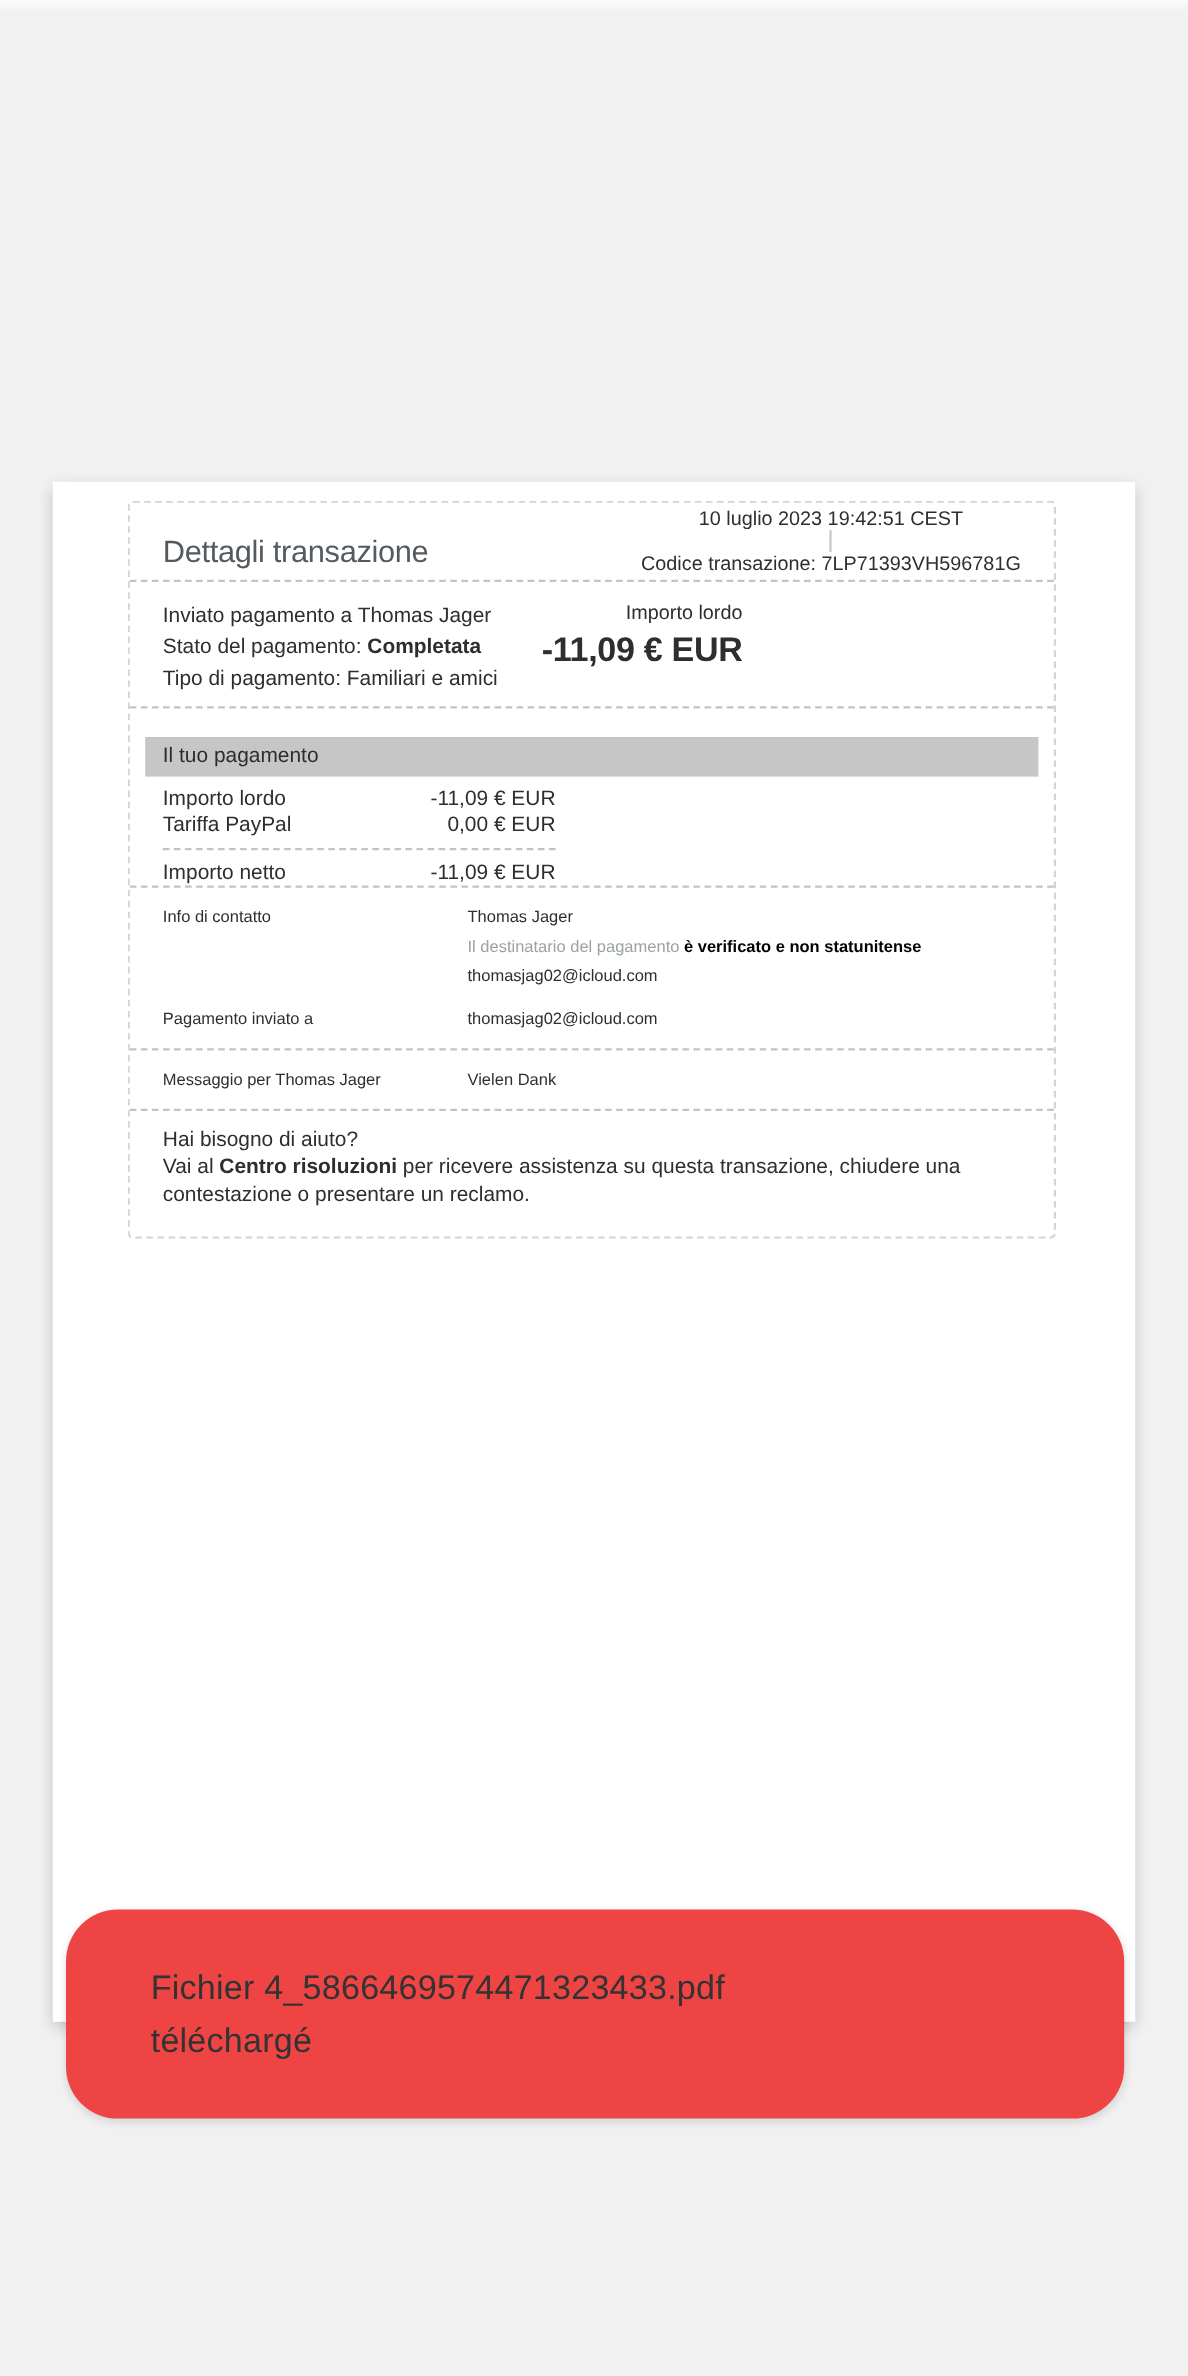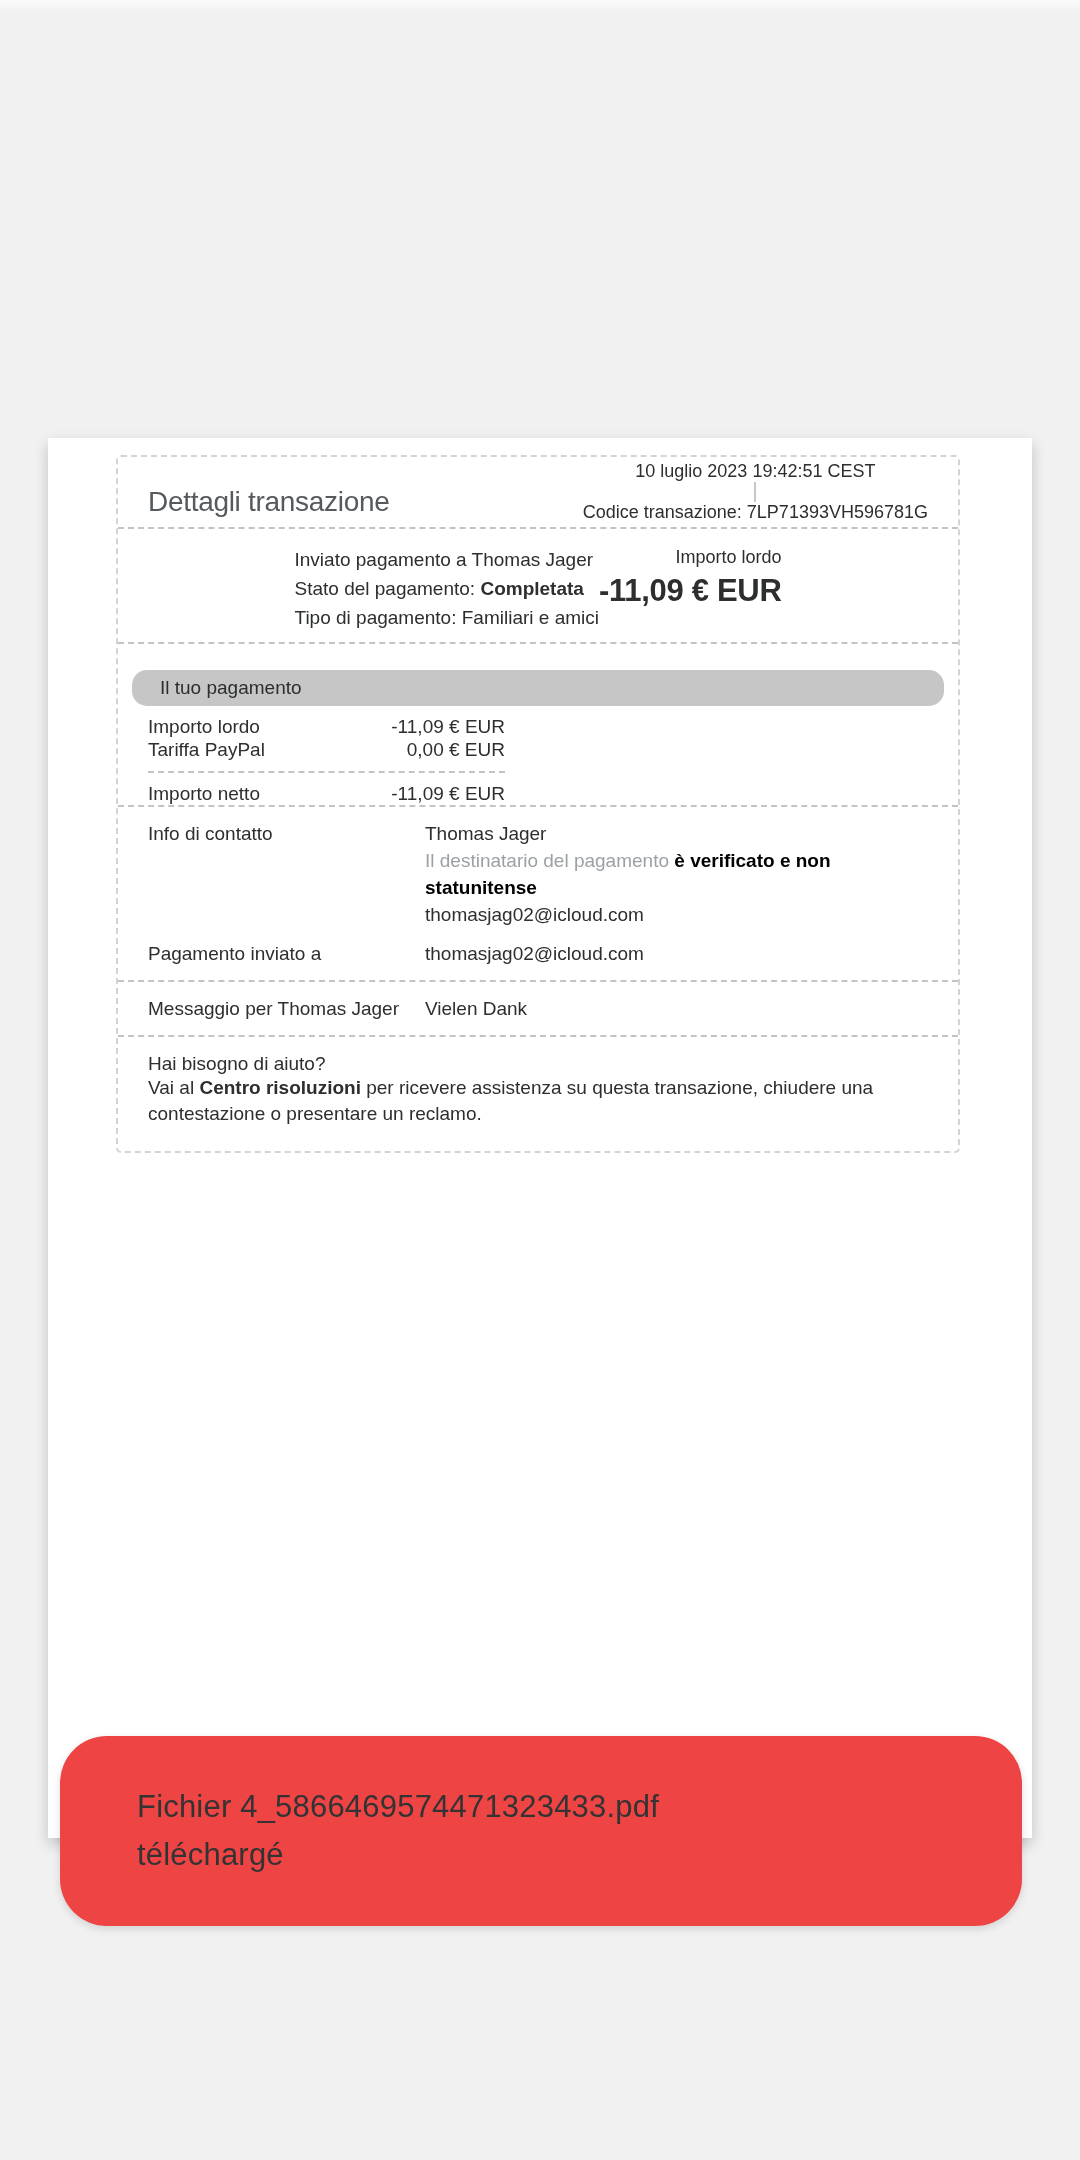--- a/index.html
+++ b/index.html
@@ -37,46 +37,47 @@
   .card-title {
     font-size:28px; color:#555a5f; font-weight:400; letter-spacing:-0.3px;margin-top:19px;
   }
   .card-meta { font-size:18px; color:#2c2e30; display:flex; align-items:center;flex-direction:column; }
   .meta-divider {
     display:inline-block; width:0; height:20px;
     border-left:2px solid #c4c8ca; margin:0 12px;
   }
   
   .summary {
-    display:flex; justify-content:center;
+    display:flex; justify-content:flex-start;
     padding:16px 30px 10px;
+    gap:40px;
   }
   .summary-left { font-size:19px; line-height:29px; }
   .summary-right { text-align:right; }
   .gross-label { font-size:18px; line-height:24px; }
   .gross-amount { font-size:31px; font-weight:600; margin-top:4px; letter-spacing:-0.3px; }
   .b { font-weight:700; }
   .dashed { border-top:2px dashed #c0c4c6; }
   
   .bar {
     margin:26px 14px 0;
     height:36px; background:#c6c6c6;
     display:flex; align-items:center;
-    padding-left:28px;
-    font-size:19px; color:#2b2e30;border-radius:15px;
+    padding-left:16px;
+    font-size:19px; color:#2b2e30;
   }
   .ptable { padding:9px 30px 0; font-size:19px; }
   .trow { position:relative; height:23px; line-height:23px; }
   .tval { position:absolute; left:0; top:0; width:357px; text-align:right; }
   .sep-half { width:357px; border-top:2px dashed #c0c4c6; margin:10px 0 9px; }
   .pad-b { padding-bottom:12px; }
   
   .grid-row {
     display:grid; grid-template-columns:277px auto;
-    padding:13px 30px; font-size:19px; line-height:27px;
+    padding:13px 30px; font-size:15px; line-height:27px;
   }
   .muted { color:#9ba1a5; }
   .bold-black { color:#000; font-weight:700; }
   .tight { padding-bottom:6px; }
   .tight2 { padding-top:6px; }
   
   .help { padding:16px 30px 24px; font-size:19px; }
   .help-question { }
   .help-text { line-height:26px; }
   

